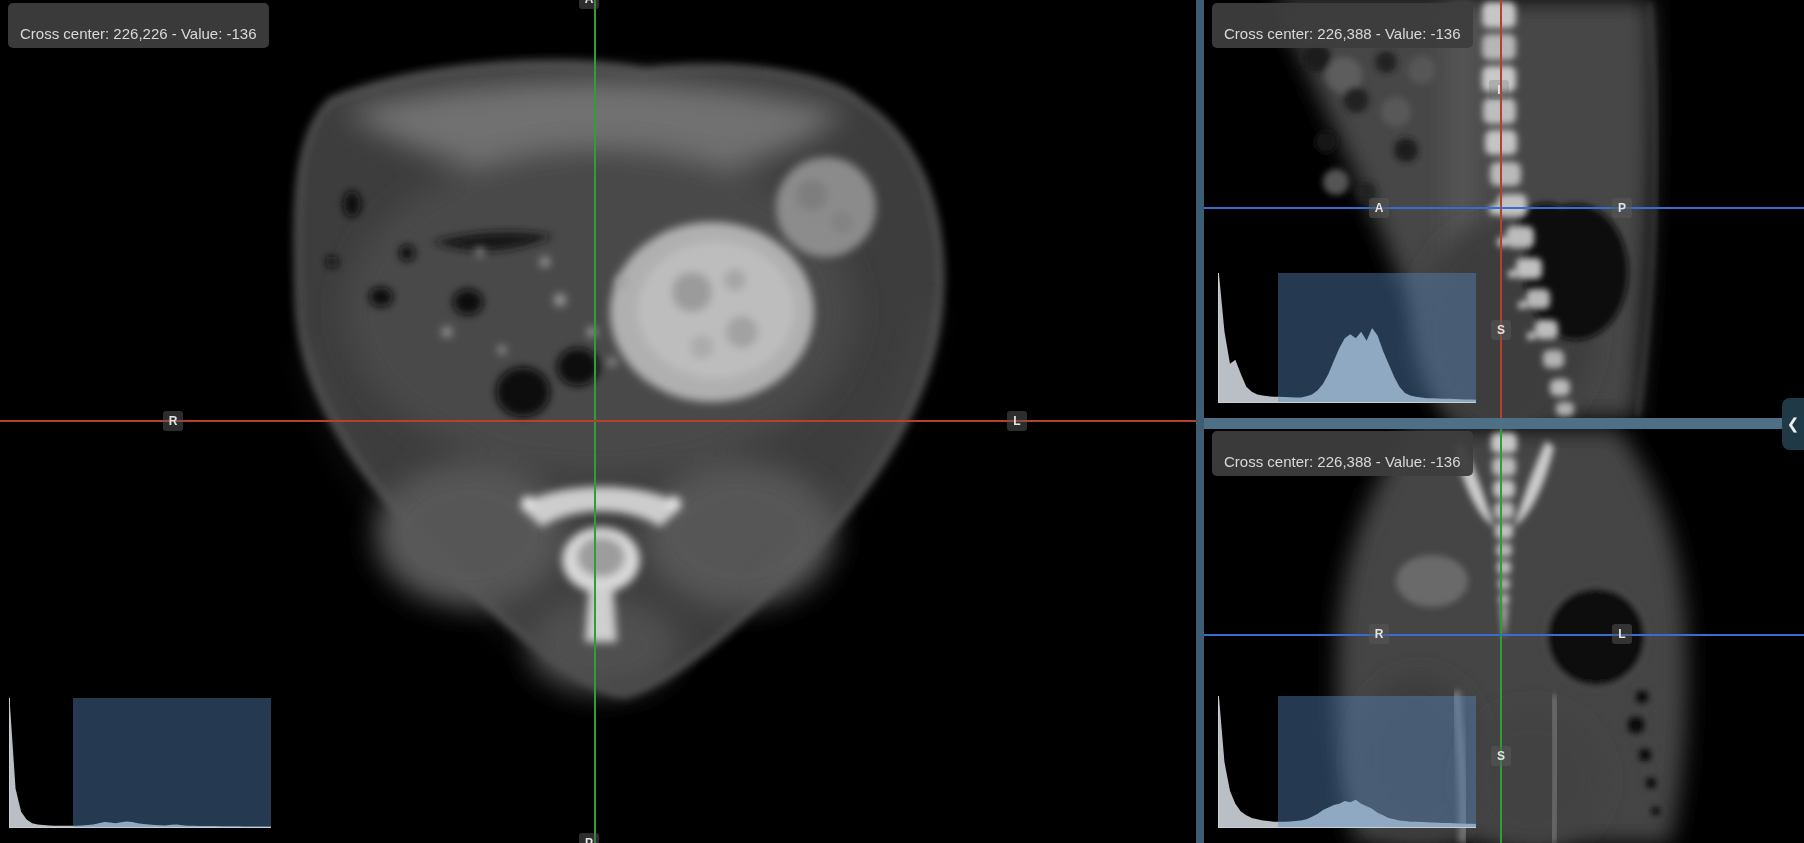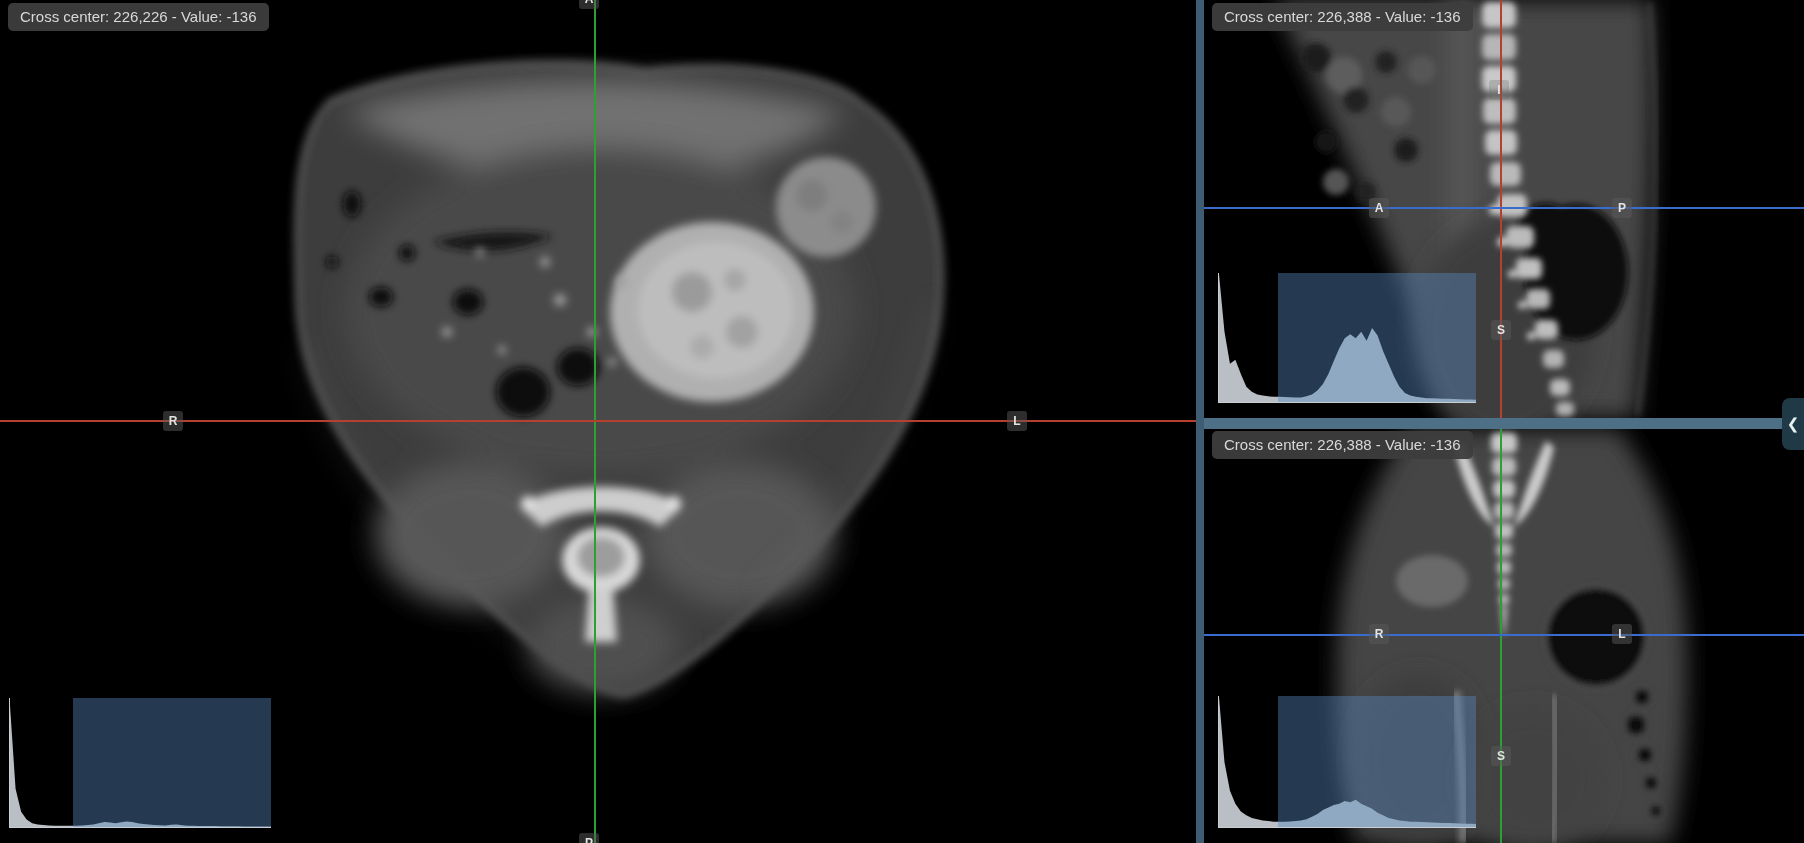--- a/index.html
+++ b/index.html
@@ -7,21 +7,21 @@
        font-family:"Liberation Sans",sans-serif;-webkit-font-smoothing:antialiased;}
   .panel{position:absolute;background:#000;overflow:hidden;}
   #panel-axial{left:0;top:0;width:1196px;height:843px;}
   #panel-sagittal{left:1204px;top:0;width:600px;height:418px;}
   #panel-coronal{left:1204px;top:429px;width:600px;height:414px;}
   .ct-svg{position:absolute;left:0;top:0;z-index:1;}
   .vline,.hline{position:absolute;z-index:3;}
   .vline{width:2px;top:0;bottom:0;}
   .hline{height:2px;left:0;right:0;}
   .cross-label{position:absolute;z-index:6;background:rgba(61,61,61,0.95);color:#d9d9d9;
-      font-size:15px;padding:5px 12px 6px 12px;border-radius:5px;white-space:nowrap;}
+      font-size:15px;padding:22px 12px 6px 12px;border-radius:5px;white-space:nowrap;}
   .orient{position:absolute;z-index:5;width:20px;height:20px;border-radius:3px;
       background:rgba(90,90,90,0.5);color:#e3e3e3;font-size:12px;font-weight:bold;
       display:flex;align-items:center;justify-content:center;}
   .info-block{position:absolute;z-index:5;color:#cfcfcf;font-size:13.5px;line-height:17.6px;}
   #patient-info{left:11px;top:39px;}
   #study-info{right:10px;top:8px;text-align:right;line-height:20.3px;}
   .hist{position:absolute;z-index:2;border-left:1px solid #c9ced3;border-bottom:1px solid #c9ced3;}
   #hist-axial{left:9px;top:698px;width:261px;height:129px;}
   #hist-sagittal{left:14px;top:273px;width:257px;height:129px;}
   #hist-coronal{left:14px;top:267px;width:257px;height:131px;}

